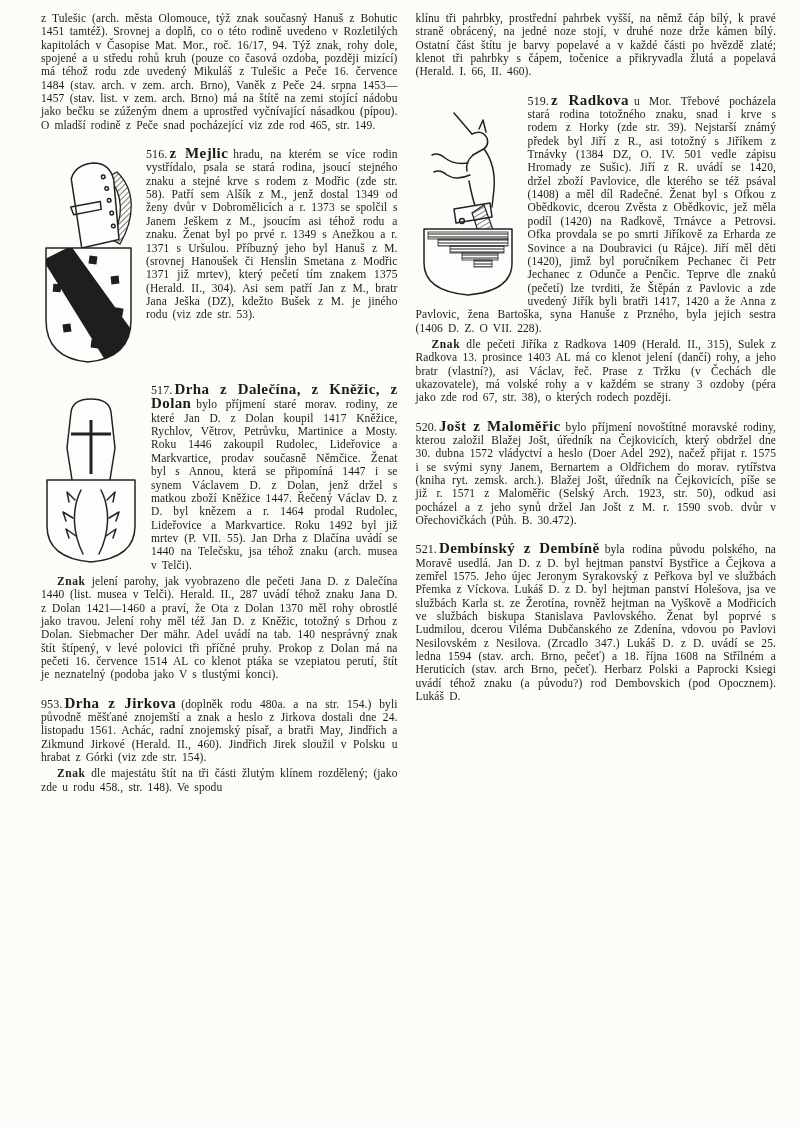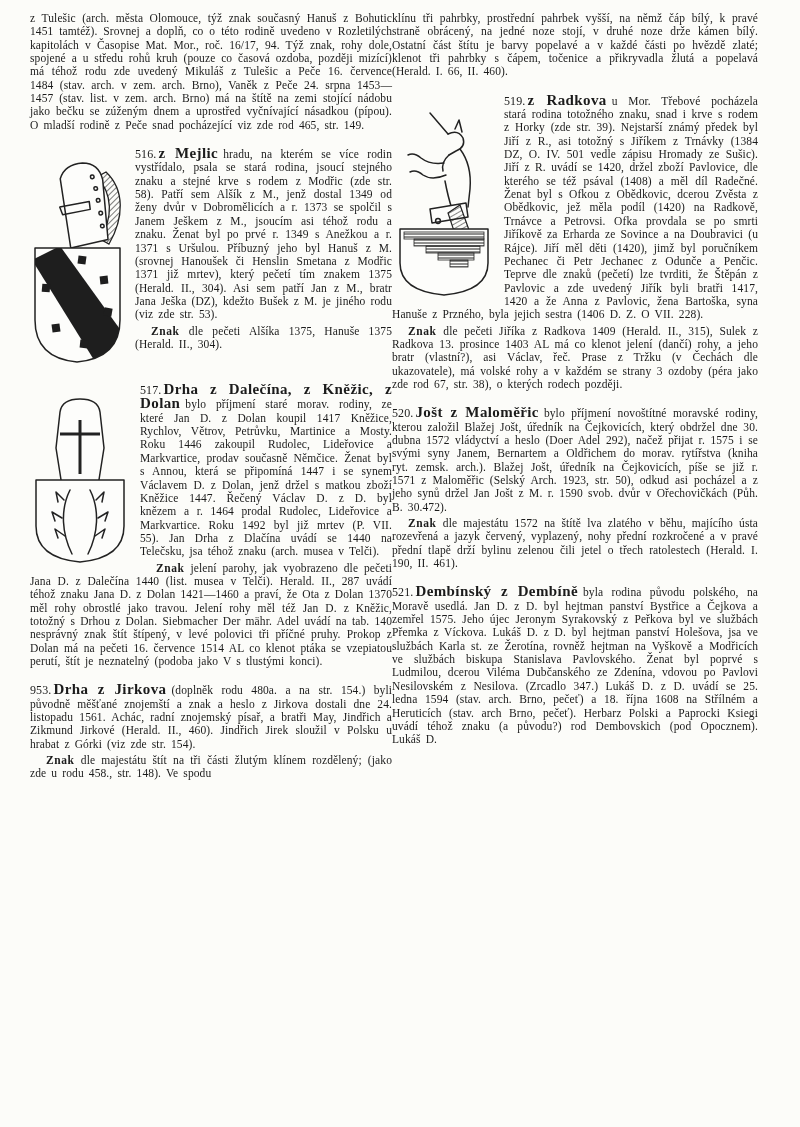--- a/index.html
+++ b/index.html
@@ -3,21 +3,21 @@
 <meta charset="utf-8">
 <style>
   html,body{margin:0;padding:0;}
   body{
     width:800px;height:1127px;overflow:hidden;position:relative;
     background:#fcfcf9;color:#1b1b1b;
     font-family:"Liberation Serif","DejaVu Serif",serif;
     -webkit-font-smoothing:antialiased;
   }
   .page{position:absolute;inset:0;padding:12px 24px 0 30px;box-sizing:border-box;}
-  .cols{display:flex;gap:0;}
+  .cols{display:flex;gap:18px;margin-left:11px;}
   .col{width:362px;}
   .col-right{width:366px;}
   p{margin:0;text-align:justify;font-size:11.5px;line-height:13.35px;
     word-spacing:2.1px;letter-spacing:0.1px;}
   .entry{margin-top:15px;}
   .entry::after{content:"";display:block;clear:both;}
   .znak{text-indent:16px;margin-top:3px;}
   .znak b{letter-spacing:0.6px;}
   .enum{font-size:12px;}
   .ename{font-weight:bold;font-size:15px;line-height:13px;letter-spacing:0.4px;
@@ -69,21 +69,20 @@
             </g>
             <rect x="48" y="96" width="8" height="8" fill="#1e1e1e" transform="rotate(8 52 100)"></rect>
             <rect x="70" y="116" width="8" height="8" fill="#1e1e1e" transform="rotate(-6 74 120)"></rect>
             <rect x="12" y="124" width="8" height="8" fill="#1e1e1e" transform="rotate(5 16 128)"></rect>
             <rect x="74" y="148" width="8" height="8" fill="#1e1e1e" transform="rotate(10 78 152)"></rect>
             <rect x="22" y="164" width="8" height="8" fill="#1e1e1e" transform="rotate(-8 26 168)"></rect>
             <rect x="50" y="180" width="8" height="8" fill="#1e1e1e" transform="rotate(6 54 184)"></rect>
           </svg>
         </div>
         <p><span class="enum">516.</span><span class="ename">z Mejlic</span><span>hradu, na kterém se více rodin vystřídalo, psala se stará rodina, jsoucí stejného znaku a stejné krve s rodem z Modřic (zde str. 58). Patří sem Alšík z M., jenž dostal 1349 od ženy dvůr v Dobromělicích a r. 1373 se spolčil s Janem Ješkem z M., jsoucím asi téhož rodu a znaku. Ženat byl po prvé r. 1349 s Anežkou a r. 1371 s Uršulou. Příbuzný jeho byl Hanuš z M. (srovnej Hanoušek či Henslin Smetana z Modřic 1371 již mrtev), který pečetí tím znakem 1375 (Herald. II., 304). Asi sem patří Jan z M., bratr Jana Ješka (DZ), kdežto Bušek z M. je jiného rodu (viz zde str. 53).</span></p>
-        <p class="znak"><b>Znak</b> <span>dle pečeti Alšíka 1375, Hanuše 1375 (Herald. II., 304).</span></p>
       </div>
 
       <div class="entry">
         <div class="fig">
           <svg width="100" height="168" viewBox="0 0 100 168">
 
             <path class="ln fillw" d="M30,16 Q32,3 50,3 Q68,3 70,16 L74,52 L68,90 L32,90 L26,52 Z" stroke-width="1.7"></path>
             <line x1="30" y1="38" x2="70" y2="38" stroke="#222" stroke-width="3"></line>
             <line x1="50" y1="24" x2="50" y2="78" stroke="#222" stroke-width="3"></line>
 
@@ -148,21 +147,20 @@
             <rect x="46" y="146" width="36" height="7" fill="url(#hatchS)" stroke="#222" stroke-width="0.8"></rect>
             <rect x="58" y="153" width="18" height="7" fill="url(#hatchS)" stroke="#222" stroke-width="0.8"></rect>
           </svg>
         </div>
         <p><span class="enum">519.</span><span class="ename">z Radkova</span><span>u Mor. Třebové pocházela stará rodina totožného znaku, snad i krve s rodem z Horky (zde str. 39). Nejstarší známý předek byl Jiří z R., asi totožný s Jiříkem z Trnávky (1384 DZ, O. IV. 501 vedle zápisu Hromady ze Sušic). Jiří z R. uvádí se 1420, držel zboží Pavlovice, dle kterého se též psával (1408) a měl díl Radečné. Ženat byl s Ofkou z Obědkovic, dcerou Zvěsta z Obědkovic, jež měla podíl (1420) na Radkově, Trnávce a Petrovsi. Ofka provdala se po smrti Jiříkově za Erharda ze Sovince a na Doubravici (u Rájce). Jiří měl děti (1420), jimž byl poručníkem Pechanec či Petr Jechanec z Odunče a Penčic. Teprve dle znaků (pečetí) lze tvrditi, že Štěpán z Pavlovic a zde uvedený Jiřík byli bratři 1417, 1420 a že Anna z Pavlovic, žena Bartoška, syna Hanuše z Przného, byla jejich sestra (1406 D. Z. O VII. 228).</span></p>
         <p class="znak"><b>Znak</b> <span>dle pečeti Jiříka z Radkova 1409 (Herald. II., 315), Sulek z Radkova 13. prosince 1403 AL má co klenot jelení (dančí) rohy, a jeho bratr (vlastní?), asi Václav, řeč. Prase z Tržku (v Čechách dle ukazovatele), má volské rohy a v každém se strany 3 ozdoby (péra jako zde rod 67, str. 38), o kterých rodech později.</span></p>
       </div>
 
       <div class="entry">
         <p><span class="enum">520.</span><span class="ename">Jošt z Maloměřic</span><span>bylo příjmení novoštítné moravské rodiny, kterou založil Blažej Jošt, úředník na Čejkovicích, který obdržel dne 30. dubna 1572 vládyctví a heslo (Doer Adel 292), načež přijat r. 1575 i se svými syny Janem, Bernartem a Oldřichem do morav. rytířstva (kniha ryt. zemsk. arch.). Blažej Jošt, úředník na Čejkovicích, píše se již r. 1571 z Maloměřic (Selský Arch. 1923, str. 50), odkud asi pocházel a z jeho synů držel Jan Jošt z M. r. 1590 svob. dvůr v Ořechovičkách (Půh. B. 30.472).</span></p>
-        <p class="znak"><b>Znak</b> <span>dle majestátu 1572 na štítě lva zlatého v běhu, majícího ústa rozevřená a jazyk červený, vyplazený, nohy přední rozkročené a v pravé přední tlapě drží bylinu zelenou čili jetel o třech ratolestech (Herald. I. 190, II. 461).</span></p>
       </div>
 
       <div class="entry">
         <p><span class="enum">521.</span><span class="ename">Dembínský z Dembíně</span><span>byla rodina původu polského, na Moravě usedlá. Jan D. z D. byl hejtman panství Bystřice a Čejkova a zemřel 1575. Jeho újec Jeronym Syrakovský z Peřkova byl ve službách Přemka z Víckova. Lukáš D. z D. byl hejtman panství Holešova, jsa ve službách Karla st. ze Žerotína, rovněž hejtman na Vyškově a Modřicích ve službách biskupa Stanislava Pavlovského. Ženat byl poprvé s Ludmilou, dcerou Viléma Dubčanského ze Zdenína, vdovou po Pavlovi Nesilovském z Nesilova. (Zrcadlo 347.) Lukáš D. z D. uvádí se 25. ledna 1594 (stav. arch. Brno, pečeť) a 18. října 1608 na Střílném a Heruticích (stav. arch Brno, pečeť). Herbarz Polski a Paprocki Ksiegi uvádí téhož znaku (a původu?) rod Dembovskich (pod Opocznem). Lukáš D.</span></p>
       </div>
     </div>
   </div>
 
   <div class="pageno">162</div>
 </div>

